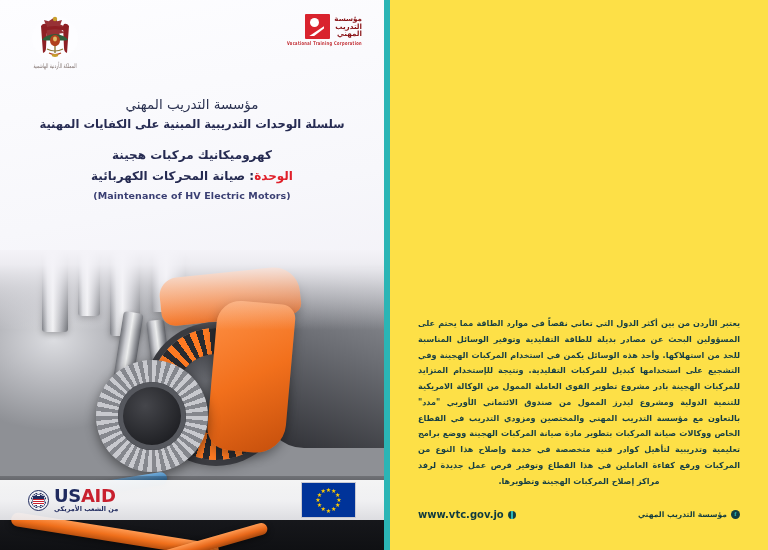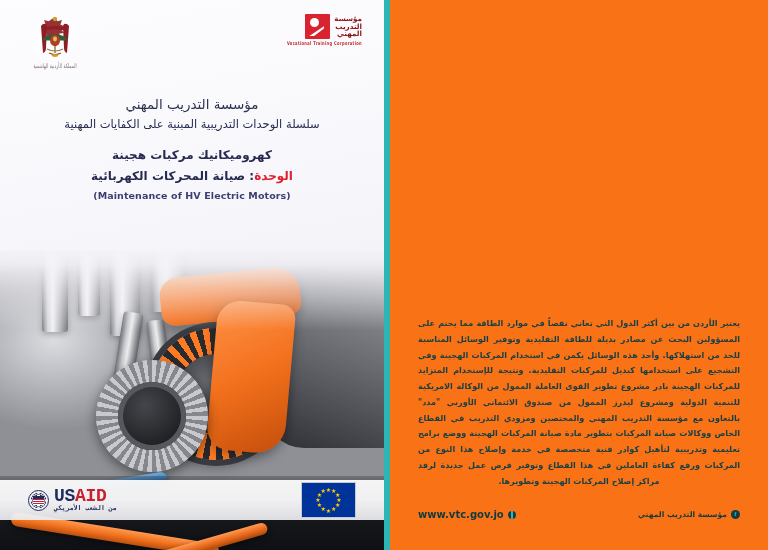--- a/index.html
+++ b/index.html
@@ -56,21 +56,21 @@
   }
 
   
   .titles{position:relative;z-index:4;padding:8px 26px 0;text-align:center;direction:rtl;}
   .org-name{
     font-size:13.5px;color:#2c3352;font-weight:400;letter-spacing:.3px;
     margin:0 0 4px;
   }
   .org-dept{font-size:9px;color:#2c3352;font-weight:400;margin:0 0 20px;}
   .series{
-    font-size:11.5px;font-weight:400;color:#262b52;margin:0 0 16px;line-height:1.4;
+    font-size:11.5px;font-weight:700;color:#262b52;margin:0 0 16px;line-height:1.4;
   }
   .track{font-size:12px;font-weight:700;color:#262b52;margin:0 0 7px;}
   .unit-line{font-size:12px;font-weight:700;color:#262b52;margin:0 0 7px;}
   .unit-label{color:#e0202a;}
   .unit-line2{font-size:12px;font-weight:700;color:#262b52;margin:0 0 4px;}
   .en-title{
     font-size:9.5px;font-weight:700;color:#3a3f73;direction:ltr;margin:0;
     letter-spacing:.1px;
   }
 
@@ -170,42 +170,42 @@
     width:21px;height:21px;border-radius:50%;
     background:radial-gradient(circle at 50% 50%,#ffffff 38%,#1f2a5e 40%,#ffffff 52%,#1f2a5e 54%,#f2f2f5 60%);
     border:1.6px solid #1f2a5e;position:relative;flex:0 0 auto;
     box-sizing:border-box;
   }
   .usaid-seal:after{
     content:"";position:absolute;left:3.5px;top:5px;width:11px;height:9px;
     background:repeating-linear-gradient(180deg,#c8202e 0 1.1px,#ffffff 1.1px 2.2px);
     border-top:3px solid #1f2a5e;box-sizing:border-box;
   }
-  .usaid-txt{display:flex;flex-direction:column;line-height:1;font-family:Liberation Mono, monospace;}
+  .usaid-txt{display:flex;flex-direction:column;line-height:1;}
   .usaid-word{font-size:18px;font-weight:700;letter-spacing:-.3px;}
   .usaid-us{color:#1f2a5e;}
   .usaid-aid{color:#c8202e;}
   .usaid-ar{
     font-size:6.5px;color:#1f2a5e;text-align:right;direction:rtl;margin-top:1px;font-weight:600;
   }
   .eu-flag{
     width:55px;height:36px;background:#003399;position:relative;flex:0 0 auto;
     border:1px solid #c9c9d2;box-sizing:border-box;
   }
   .eu-star{
     position:absolute;color:#FFCC00;font-size:6px;line-height:6px;
     width:6px;height:6px;text-align:center;
   }
 
   
   .divider{width:6px;height:550px;background:#2bb5b5;flex:0 0 auto;}
 
   
   .right{
-    position:relative;width:378px;height:550px;background:#f97316;
+    position:relative;width:378px;height:550px;background:#fde047;
     box-sizing:border-box;padding:0 28px;overflow:hidden;
   }
   .body-text{
     position:absolute;left:28px;right:28px;top:316px;
     direction:rtl;text-align:justify;text-align-last:center;
     color:#173f44;font-size:8.1px;line-height:1.95;font-weight:700;
     letter-spacing:.15px;
   }
   .right-footer{
     position:absolute;left:28px;right:28px;bottom:30px;

